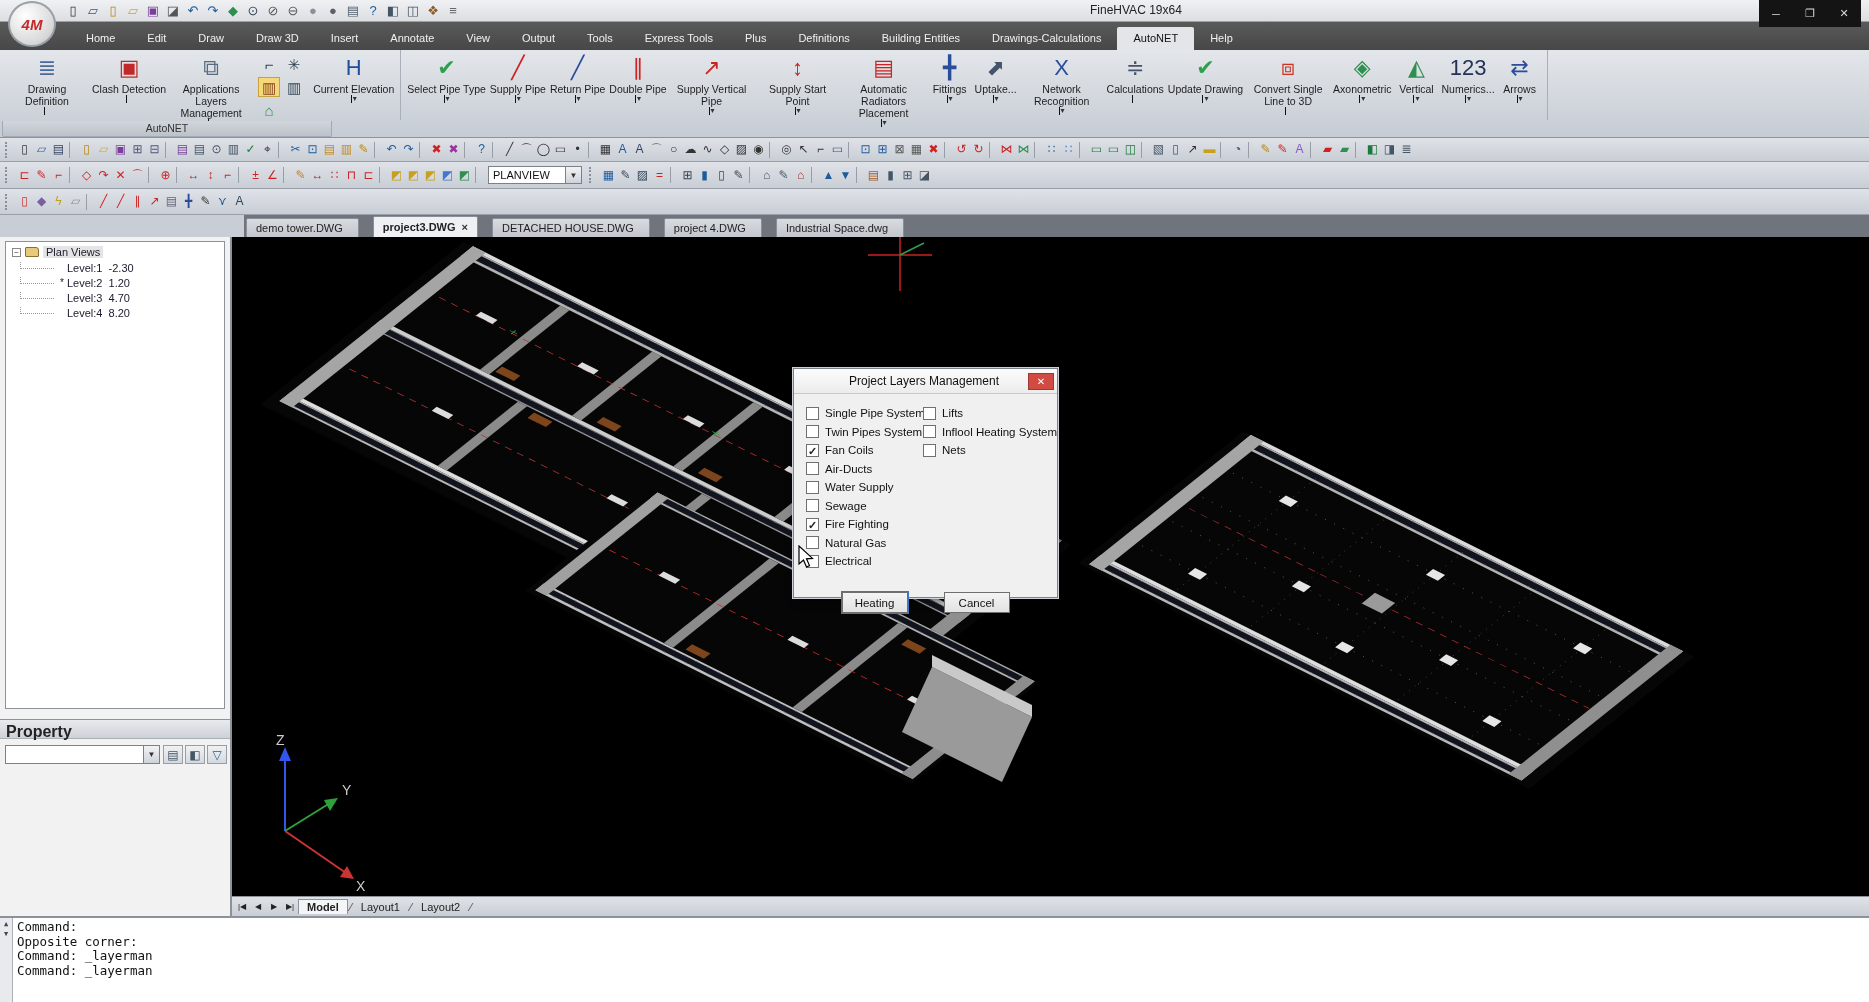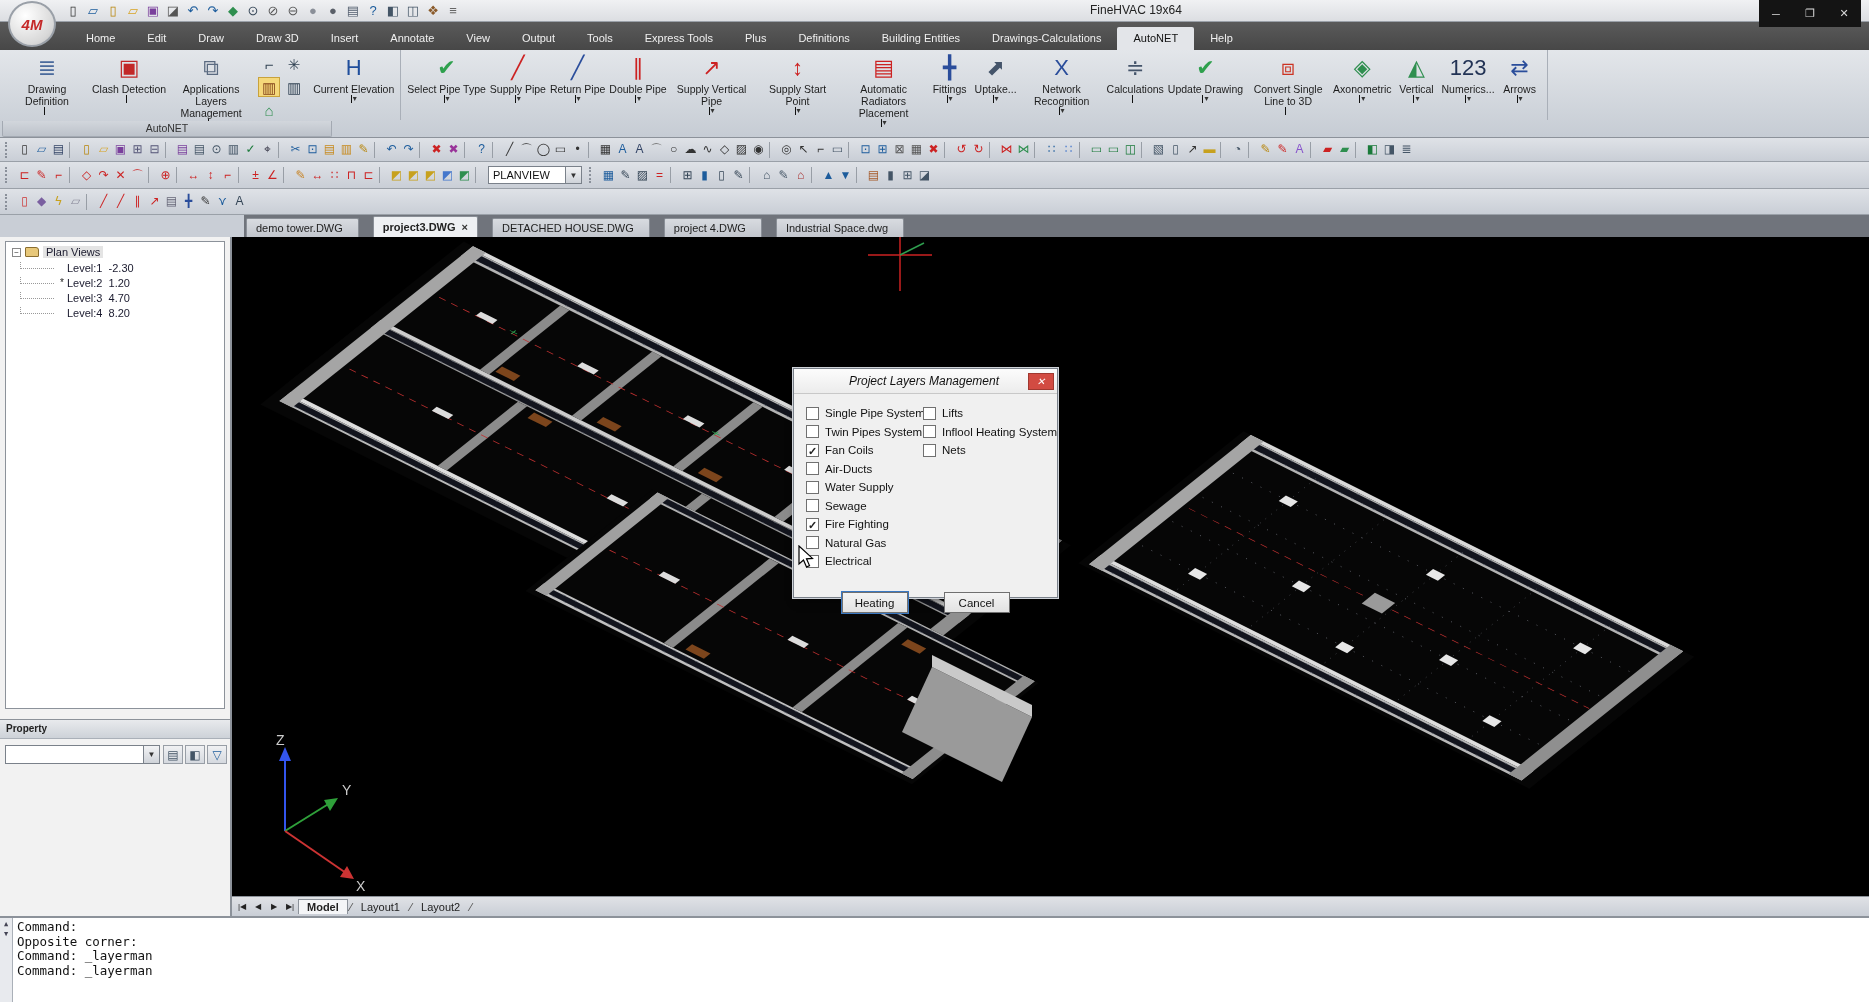--- a/index.html
+++ b/index.html
@@ -84,21 +84,21 @@
     line-height:7px; text-align:center; color:#333; }
   .tree-folder { width:14px; height:10px; background:#e8c87a; border:1px solid #8a6d2f; border-radius:1px 3px 1px 1px; }
   .tree-root-label { background:#e4e4e4; padding:0 3px; }
   .tree-item { display:flex; align-items:center; padding:1.5px 0 1.5px 0; }
   .tree-guide { width:34px; height:14px; border-left:1px dotted #999; margin-left:14px;
     border-bottom:1px dotted #999; height:7px; align-self:flex-start; margin-top:0; }
   .tree-mark { width:10px; text-align:right; color:#222; font-size:10px; }
   .tree-label { white-space:pre; padding-left:3px; }
   .prop-header { position:absolute; left:0; top:482px; width:230px; height:20px;
     background:linear-gradient(#e8eaed,#cdd2d8); border-top:1px solid #8c929a; border-bottom:1px solid #aab0b8;
-    font-size:10px; font-weight:bold; color:#222; padding:3px 16px 0 6px; }
+    font-size:16px; font-weight:bold; color:#222; padding:3px 16px 0 6px; }
   .prop-row { position:absolute; left:5px; top:508px; width:222px; display:flex; gap:3px; align-items:center; }
   .prop-combo { flex:1; height:19px; background:#fff; border:1px solid #7a818a; display:flex; }
   .prop-combo .cv { flex:1; }
   .prop-combo .cb { width:16px; background:linear-gradient(#f2f3f5,#cfd3d9); border-left:1px solid #7a818a;
     font-size:8px; display:flex; align-items:center; justify-content:center; color:#333; }
   .prop-btn { width:20px; height:19px; border:1px solid #989ea6; background:linear-gradient(#f0f1f3,#d5d9df);
     font-size:12px; display:flex; align-items:center; justify-content:center; }
 
   .vp-col { flex:1; display:flex; flex-direction:column; }
   .viewport { position:relative; height:659px; background:#000; overflow:hidden; }
@@ -122,21 +122,21 @@
   .cmd-hist { padding:2px 4px 0 4px; white-space:pre; line-height:14.5px; flex:1; }
   .cmd-input { border-top:1px solid #8c929a; padding:2px 4px; line-height:15px; white-space:pre; }
   .caret { display:inline-block; width:7px; height:12px; background:transparent; border-left:1px solid #111;
     vertical-align:middle; margin-left:1px; }
 
   
   .dialog { position:absolute; left:793px; top:368px; width:265px; height:230px;
     background:#f0f0f0; border:1px solid #7a818a; outline:1px solid #cfd3d9; box-shadow:3px 3px 8px rgba(0,0,0,0.55);
     z-index:20; }
   .dlg-title { height:25px; background:linear-gradient(#fcfcfc,#ececec); border-bottom:1px solid #c8c8c8;
-    display:flex; align-items:center;font-style:italic; }
+    display:flex; align-items:center; }
   .dlg-title-text { flex:1; text-align:center; font-size:12px; color:#111; padding-left:26px; }
   .dlg-close { width:26px; height:17px; margin-right:3px; background:#d24b42; color:#fff; font-size:10px;
     display:flex; align-items:center; justify-content:center; border:1px solid #a03830; }
   .dlg-body { position:relative; padding:8px 0 0 12px; }
   .dlg-col { position:absolute; top:10px; }
   .dlg-col.c1 { left:12px; }
   .dlg-col.c2 { left:129px; }
   .chk-row { display:flex; align-items:center; height:18.5px; gap:6px; }
   .chk-box { width:13px; height:13px; background:#fff; border:1px solid #707070; font-size:11px;
     line-height:12px; text-align:center; color:#222; font-weight:bold; }

